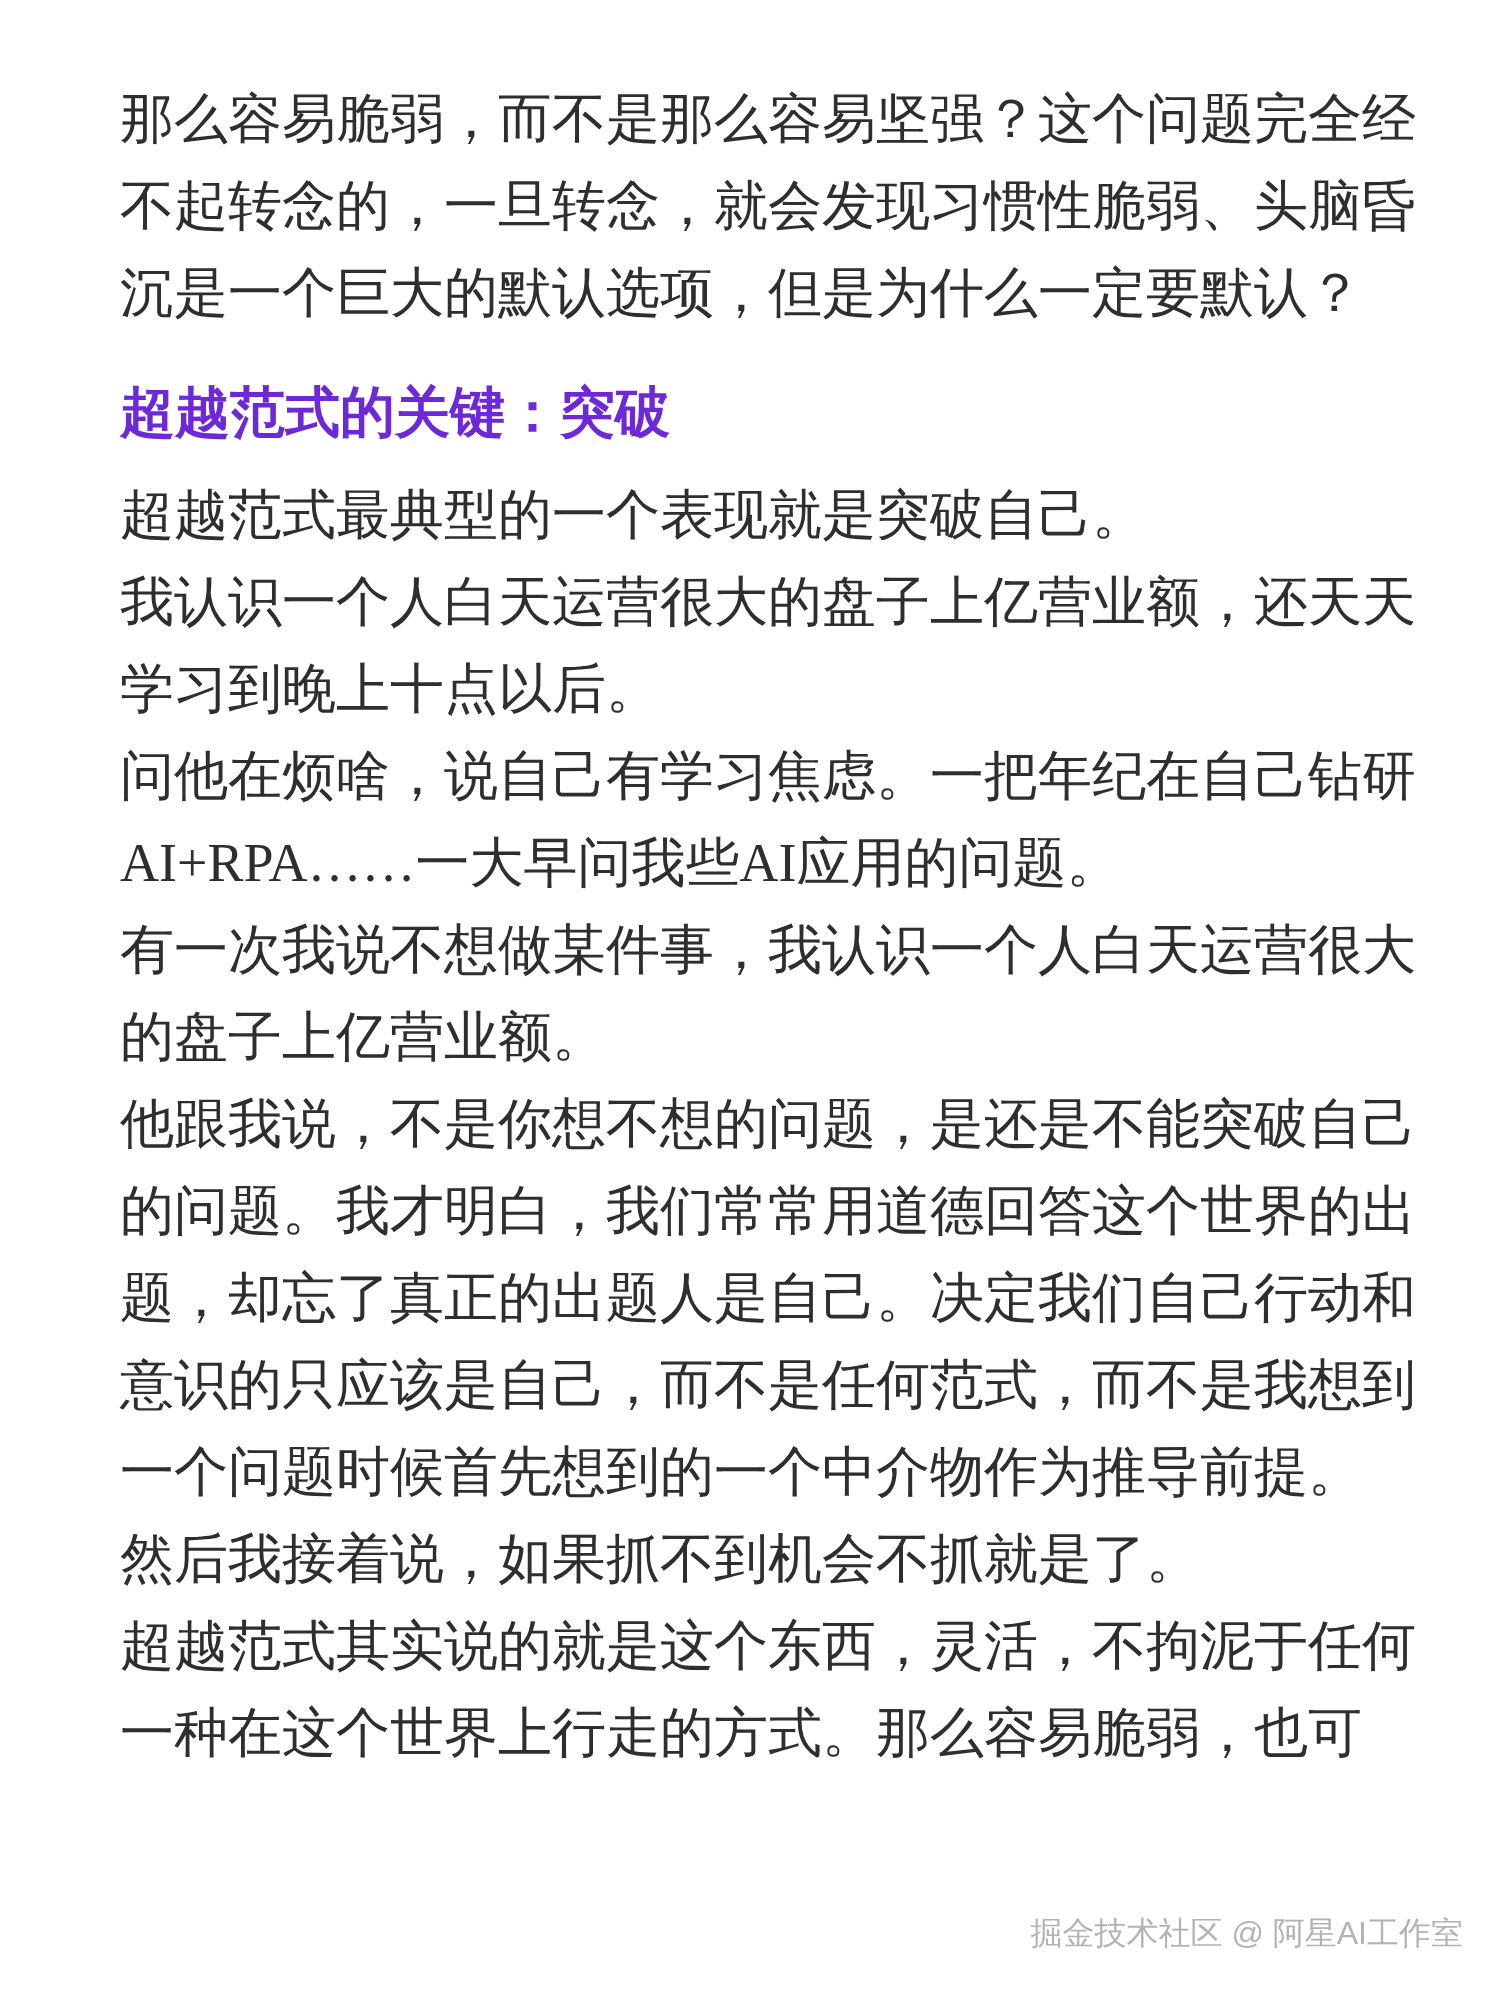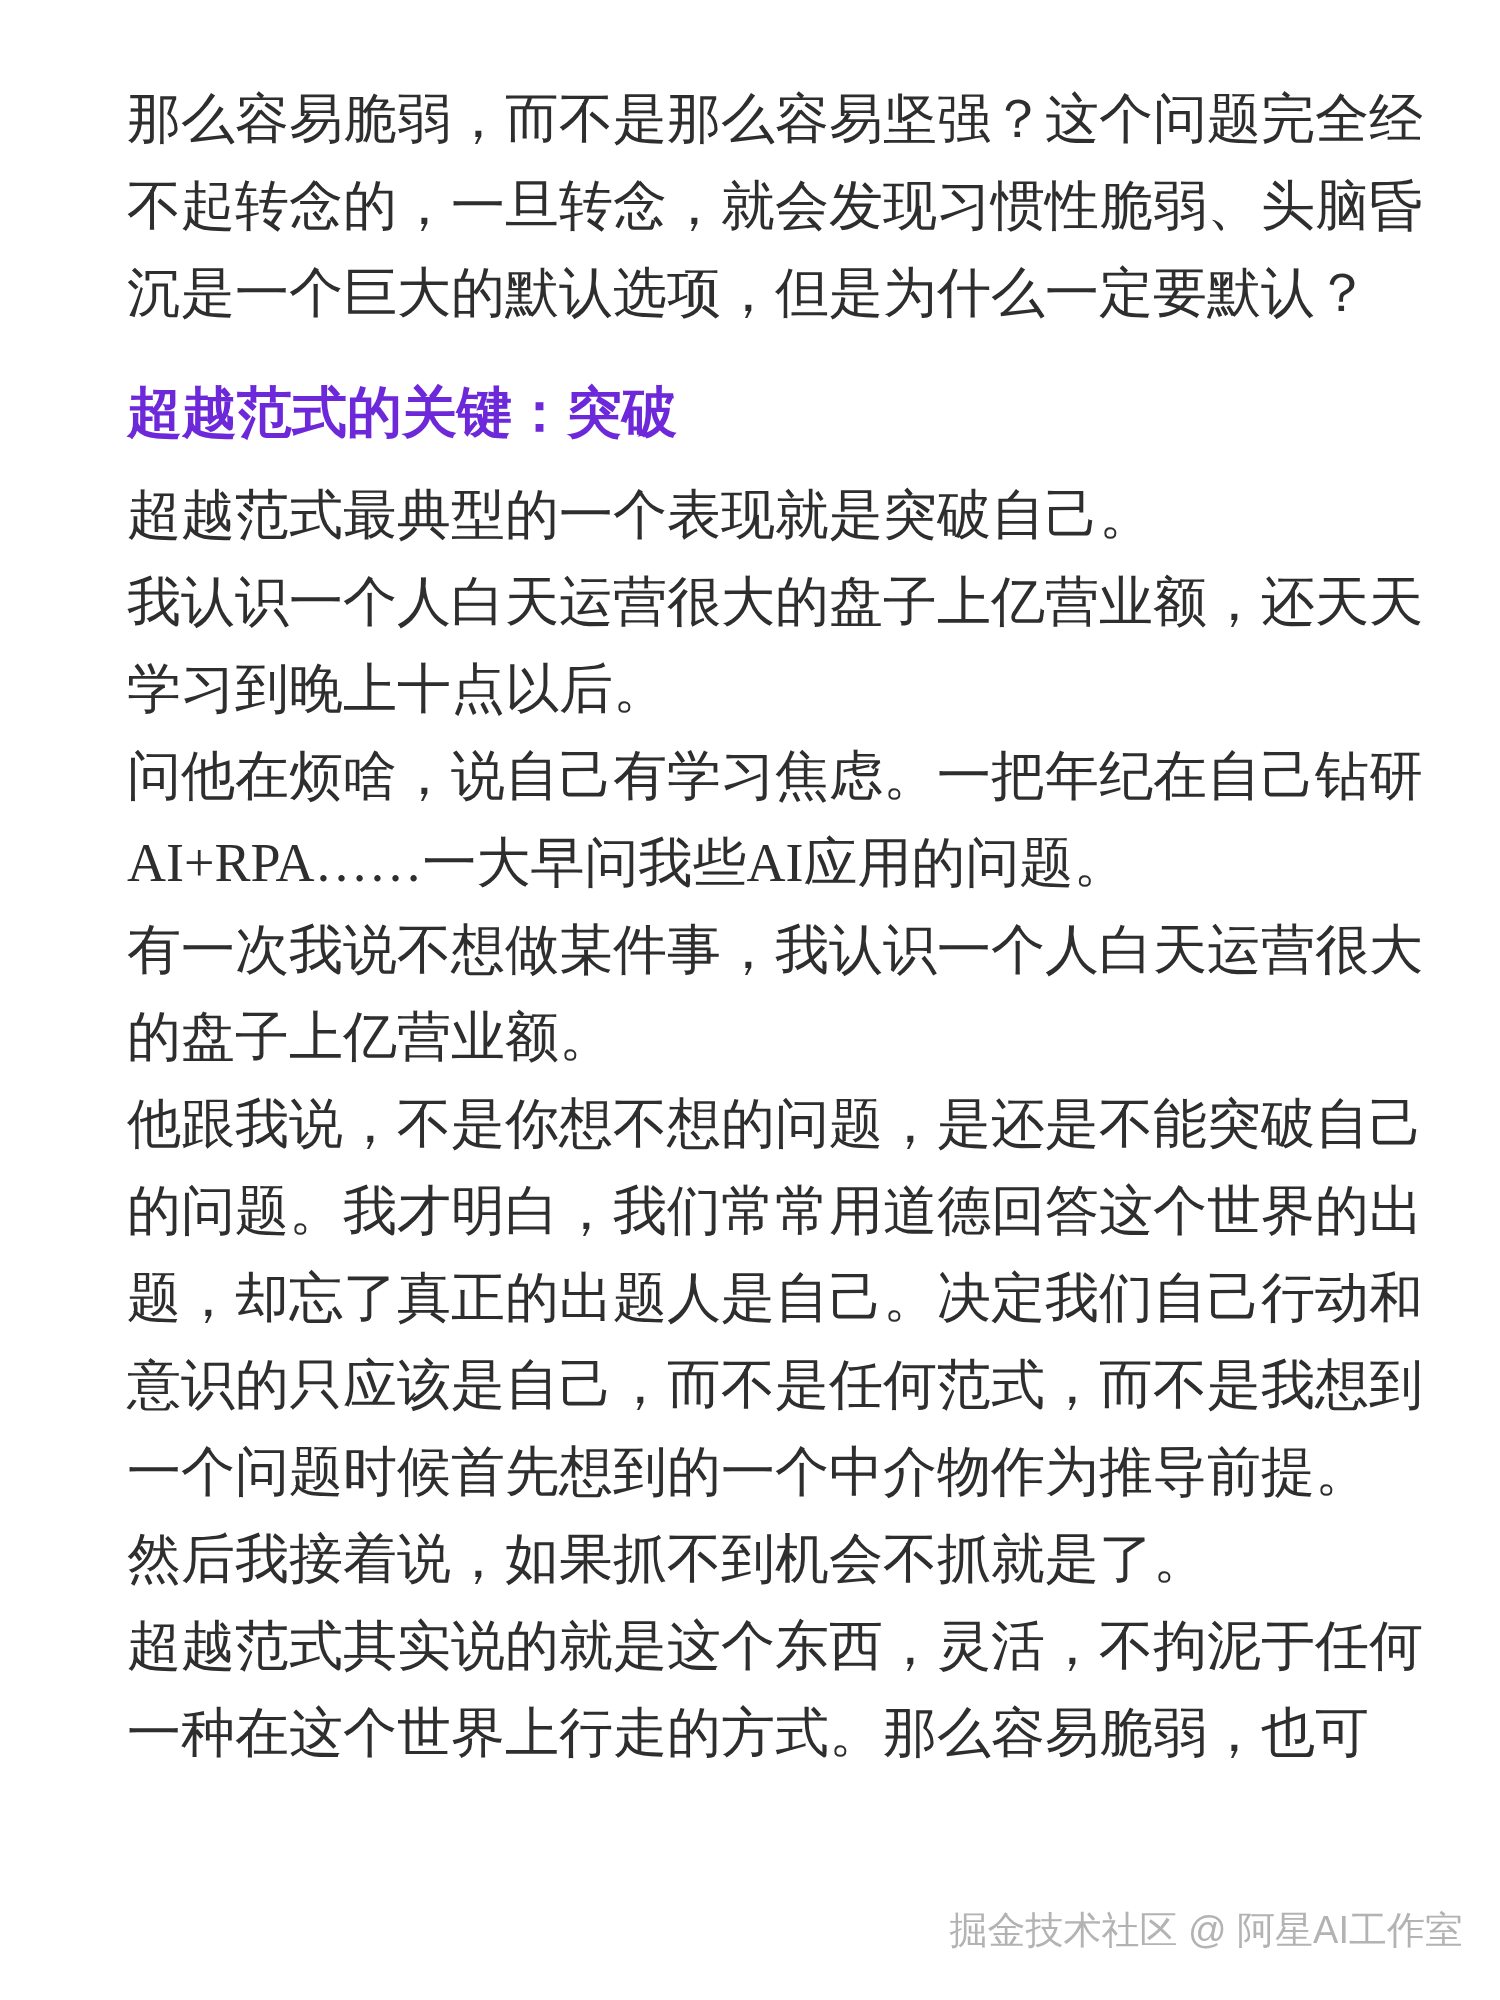--- a/index.html
+++ b/index.html
@@ -14,21 +14,21 @@
     overflow: hidden;
     font-family: "Liberation Serif", "DejaVu Serif", serif;
   }
   .page {
     position: absolute;
     inset: 0;
     background: #ffffff;
   }
   article.article-body {
     position: absolute;
-    left: 127px;
+    left: 120px;
     top: 0;
     width: 1300px;
     padding-top: 76px;
     color: #2e2e2e;
     font-size: 54px;
     line-height: 87px;
     letter-spacing: 0;
     text-align: left;
   }
   article.article-body p {
@@ -39,21 +39,21 @@
     font-size: 55px;
     line-height: 87px;
     font-weight: bold;
     color: #6d28d9;
   }
   .watermark {
     position: absolute;
     right: 37px;
     bottom: 44px;
     font-family: "Liberation Sans", "DejaVu Sans", sans-serif;
-    font-size: 38px;
+    font-size: 32px;
     color: #b3b3b3;
     text-shadow: 1px 1px 0 rgba(255,255,255,0.9);
     white-space: nowrap;
   }
 </style>
 </head>
 <body>
 
 <div class="page">
   <article class="article-body">

